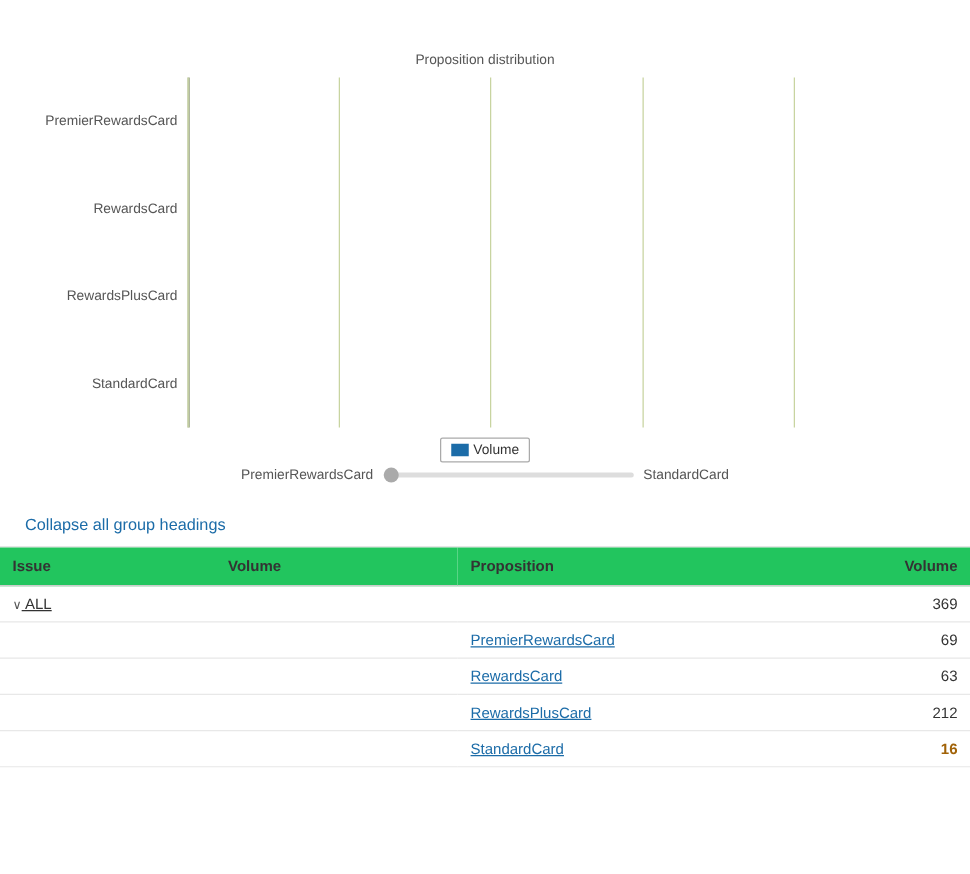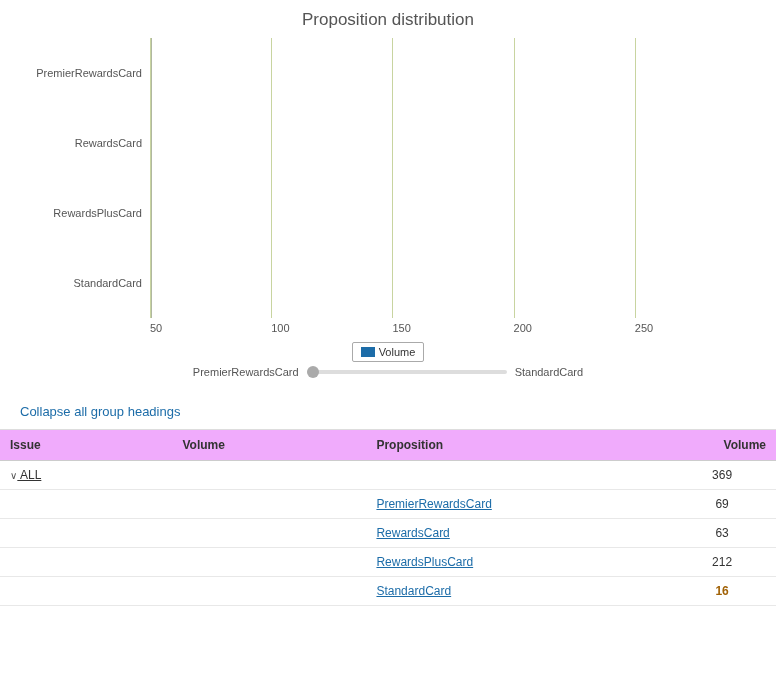--- a/index.html
+++ b/index.html
@@ -11,23 +11,24 @@
       width: 776px;
     }
 
     .chart-container {
       padding: 10px 20px 10px 20px;
       position: relative;
     }
 
     .chart-title {
       text-align: center;
-      font-size: 17px;
+      font-size: 11px;
       color: #555;
       margin-bottom: 8px;
+      margin-top: 32px;
     }
 
     .chart-area {
       display: flex;
       flex-direction: row;
       align-items: stretch;
       height: 280px;
       position: relative;
     }
 
@@ -188,21 +189,21 @@
       border-top: 1px solid #ddd;
       margin: 0;
     }
 
     table {
       width: 100%;
       border-collapse: collapse;
     }
 
     thead tr {
-      background: #f0abfc;
+      background: #22c55e;
     }
 
     thead th {
       padding: 8px 10px;
       text-align: left;
       font-weight: bold;
       font-size: 12px;
       border-bottom: 1px solid #ccc;
     }
 
@@ -213,21 +214,21 @@
     tbody tr {
       border-bottom: 1px solid #e8e8e8;
     }
 
     tbody td {
       padding: 7px 10px;
       font-size: 12px;
     }
 
     tbody td.right {
-      text-align: center;
+      text-align: right;
     }
 
     .row-all td:first-child,
     .row-grow td:first-child {
       font-weight: normal;
       text-decoration: underline;
     }
 
     .expand-icon {
       display: inline-block;
@@ -290,27 +291,20 @@
           <div class="bar-row">
             <div class="bar-bg">
               <span class="bar-fill" style="width: calc(16 / 250 * 100%)"></span>
             </div>
           </div>
         </div>
       </div>
     </div>
   </div>
 
-  <div class="x-axis-labels">
-    <div class="x-label">50</div>
-    <div class="x-label">100</div>
-    <div class="x-label">150</div>
-    <div class="x-label">200</div>
-    <div class="x-label">250</div>
-  </div>
 
   <div class="legend-area">
     <div class="legend-item">
       <span class="legend-icon"></span>
       <span>Volume</span>
     </div>
   </div>
 
   <div class="slider-area">
     <span>PremierRewardsCard</span>

